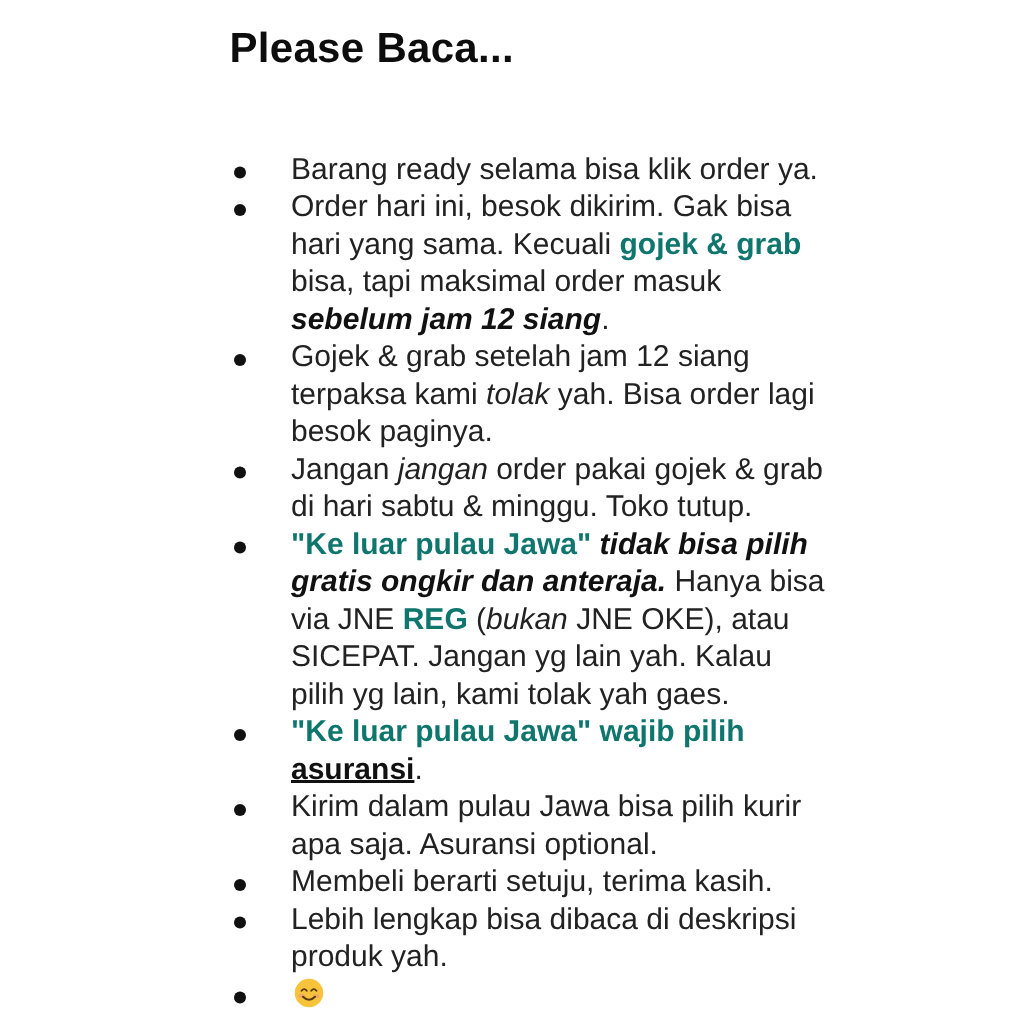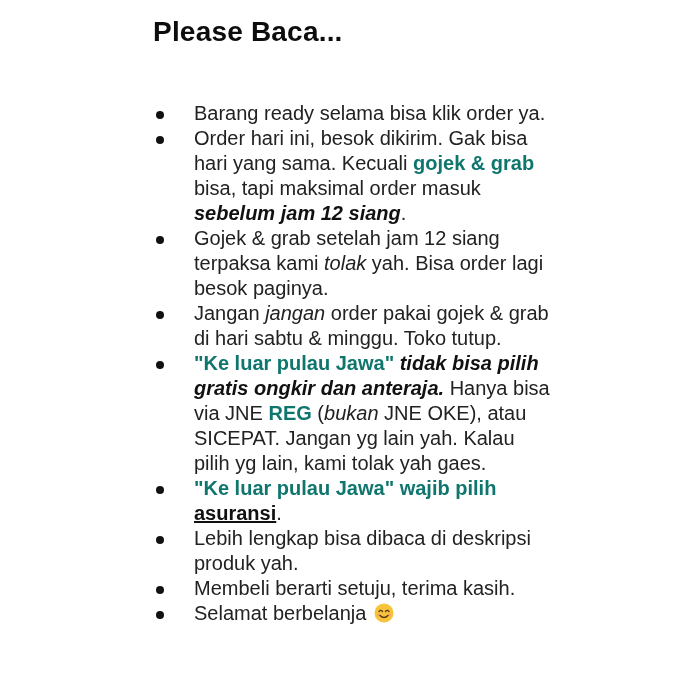--- a/index.html
+++ b/index.html
@@ -93,29 +93,33 @@
       <li class="item">
     <span class="bullet"></span>
     <span class="item-text"><span class="seg-bold">"Ke luar pulau Jawa"</span><span class="seg-normal"> </span><span class="seg-bolditalic">tidak bisa pilih gratis ongkir dan anteraja.</span><span class="seg-normal"> Hanya bisa via JNE </span><span class="seg-bold">REG</span><span class="seg-normal"> (</span><span class="seg-italic">bukan</span><span class="seg-normal"> JNE OKE), atau SICEPAT. Jangan yg lain yah. Kalau pilih yg lain, kami tolak yah gaes.</span></span>
   </li>
       <li class="item">
     <span class="bullet"></span>
     <span class="item-text"><span class="seg-bold">"Ke luar pulau Jawa" wajib pilih </span><span class="seg-boldunderline">asuransi</span><span class="seg-normal">.</span></span>
   </li>
       <li class="item">
     <span class="bullet"></span>
-    <span class="item-text"><span class="seg-normal">Lebih lengkap bisa dibaca di deskripsi produk yah.</span></span>
+    <span class="item-text"><span class="seg-normal">Kirim dalam pulau Jawa bisa pilih kurir apa saja. Asuransi optional.</span></span>
   </li>
       <li class="item">
     <span class="bullet"></span>
     <span class="item-text"><span class="seg-normal">Membeli berarti setuju, terima kasih.</span></span>
   </li>
       <li class="item">
     <span class="bullet"></span>
-    <span class="item-text"><span class="seg-normal">Selamat berbelanja </span><span class="emoji"><svg width="20" height="20" viewBox="0 0 20 20">
+    <span class="item-text"><span class="seg-normal">Lebih lengkap bisa dibaca di deskripsi produk yah.</span></span>
+  </li>
+      <li class="item">
+    <span class="bullet"></span>
+    <span class="item-text"><span class="emoji"><svg width="20" height="20" viewBox="0 0 20 20">
               <circle cx="10" cy="10" r="9.5" fill="#f7c33a"></circle>
               <ellipse cx="5" cy="12" rx="2.2" ry="1.3" fill="#f29a7a" opacity="0.7"></ellipse>
               <ellipse cx="15" cy="12" rx="2.2" ry="1.3" fill="#f29a7a" opacity="0.7"></ellipse>
               <path d="M5 8.5 Q6.8 6.3 8.5 8.5" stroke="#5a3b12" stroke-width="1.3" fill="none" stroke-linecap="round"></path>
               <path d="M11.5 8.5 Q13.2 6.3 15 8.5" stroke="#5a3b12" stroke-width="1.3" fill="none" stroke-linecap="round"></path>
               <path d="M6 12.5 Q10 16.5 14 12.5" stroke="#5a3b12" stroke-width="1.4" fill="none" stroke-linecap="round"></path>
             </svg></span></span>
   </li>
     </ul>
 </div>

